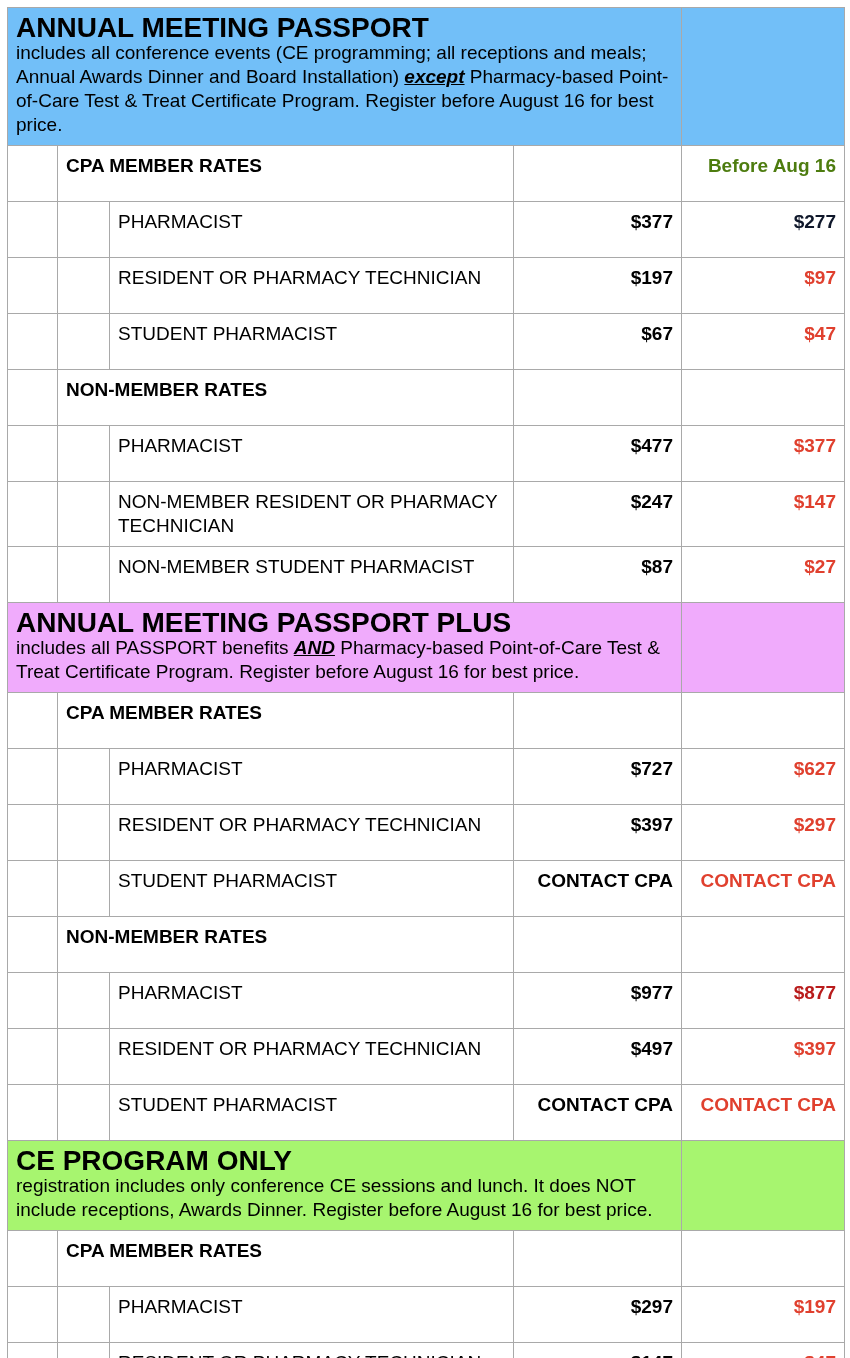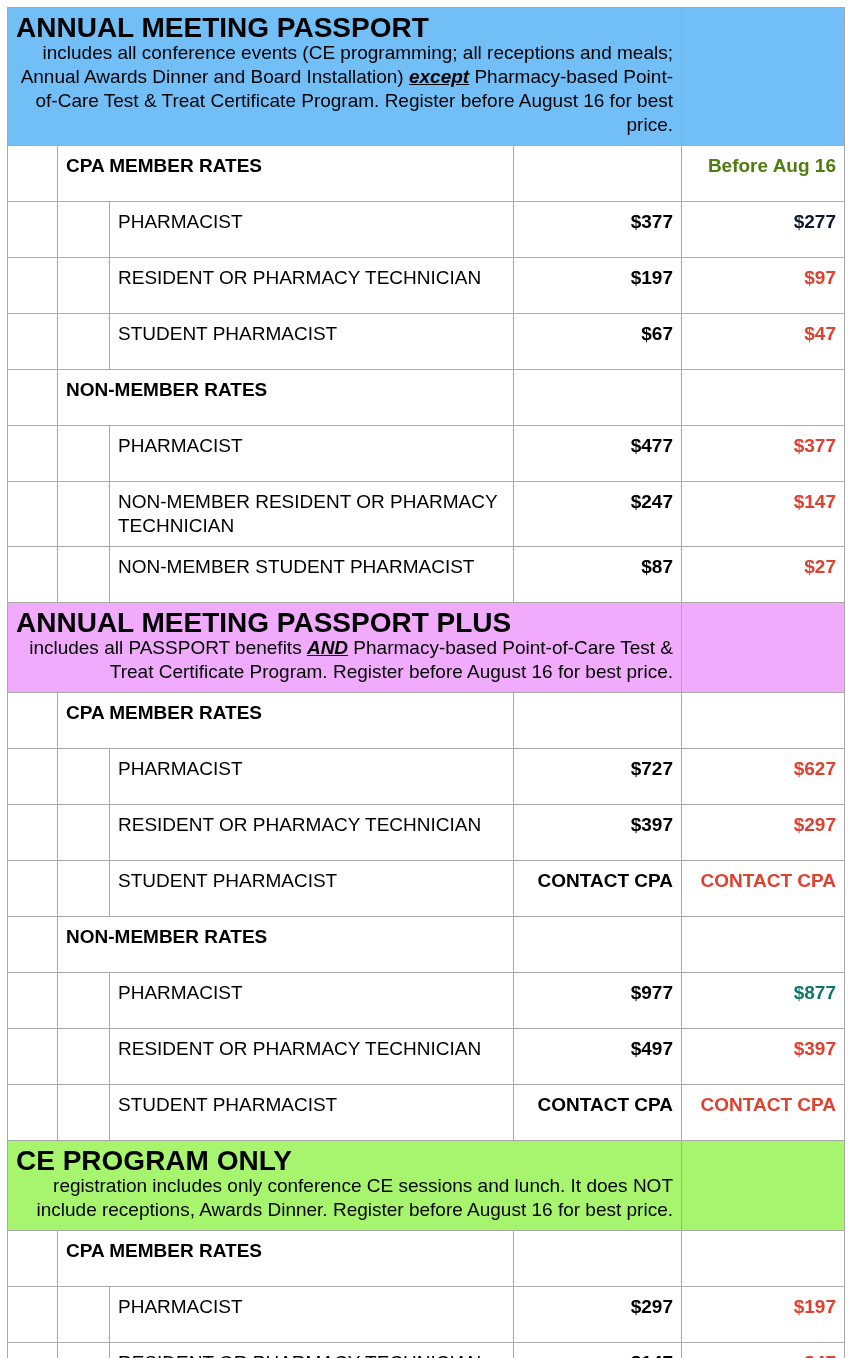--- a/index.html
+++ b/index.html
@@ -9,21 +9,21 @@
     border-collapse: collapse; table-layout: fixed; width: 837px;
   }
   table.rates td {
     border: 1px solid #a9a9a9; padding: 0; vertical-align: top;
     font-size: 19px; line-height: 24px;
   }
   col.c1 { width: 50px; } col.c2 { width: 52px; } col.c3 { width: 404px; }
   col.c4 { width: 168px; } col.c5 { width: 163px; }
   tr.section td.desc { padding: 6px 8px 8px 8px; }
   .sec-title { font-weight: bold; font-size: 28px; line-height: 27px; }
-  .sec-text { font-size: 19px; line-height: 24px; text-align: right; }
+  .sec-text { font-size: 19px; line-height: 24px; }
   .emph { font-weight: bold; font-style: italic; text-decoration: underline; }
   tr.group td, tr.item td { height: 39px; }
   tr.group td.label { padding: 8px 8px; font-weight: bold; }
   tr.item td.label { padding: 8px 8px; }
   td.price { text-align: right; font-weight: bold; padding: 8px 8px !important; }
   td.early { text-align: right; font-weight: bold; color: #4d7c0f; padding: 8px 8px !important; }
 </style>
 </head>
 <body>
 
@@ -135,21 +135,21 @@
         <td></td>
         <td class="label" colspan="2">NON-MEMBER RATES</td>
         <td></td>
         <td></td>
       </tr>
       <tr class="item">
         <td></td>
         <td></td>
         <td class="label">PHARMACIST</td>
         <td class="price">$977</td>
-        <td class="early" style="color: #0f766e;">$877</td>
+        <td class="early" style="color: #b91c1c;">$877</td>
       </tr>
       <tr class="item">
         <td></td>
         <td></td>
         <td class="label">RESIDENT OR PHARMACY TECHNICIAN</td>
         <td class="price">$497</td>
         <td class="early" style="color: rgb(224, 64, 46);">$397</td>
       </tr>
       <tr class="item">
         <td></td>

